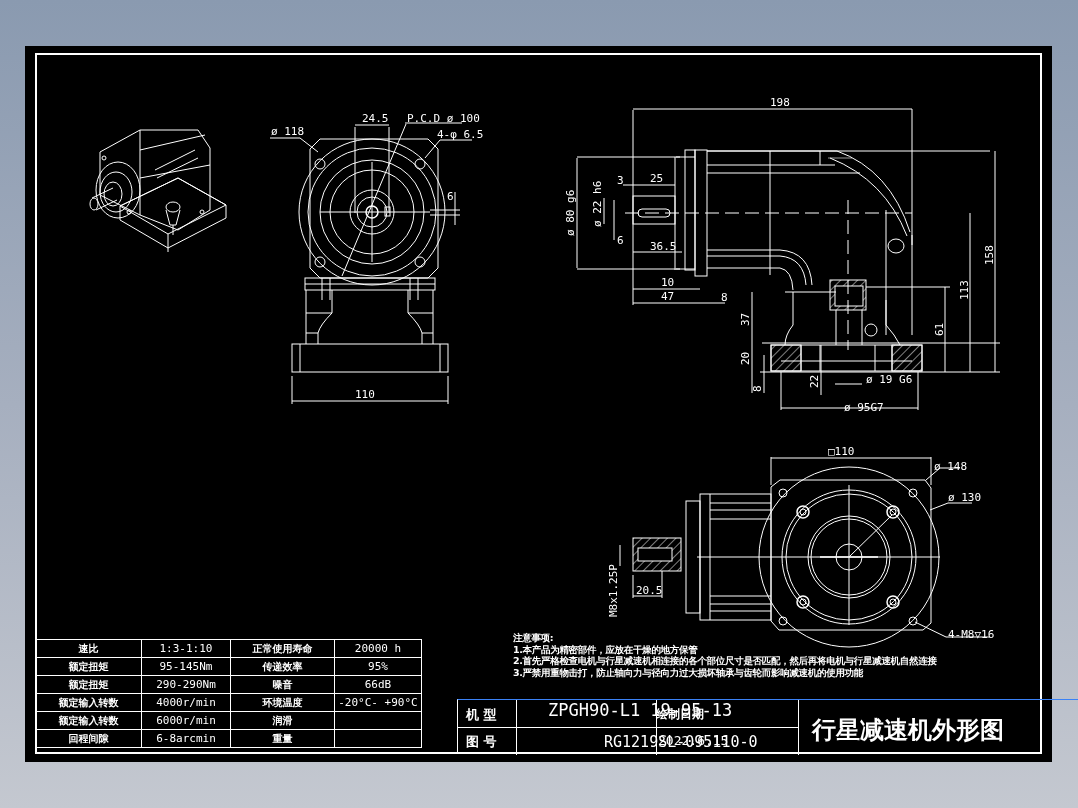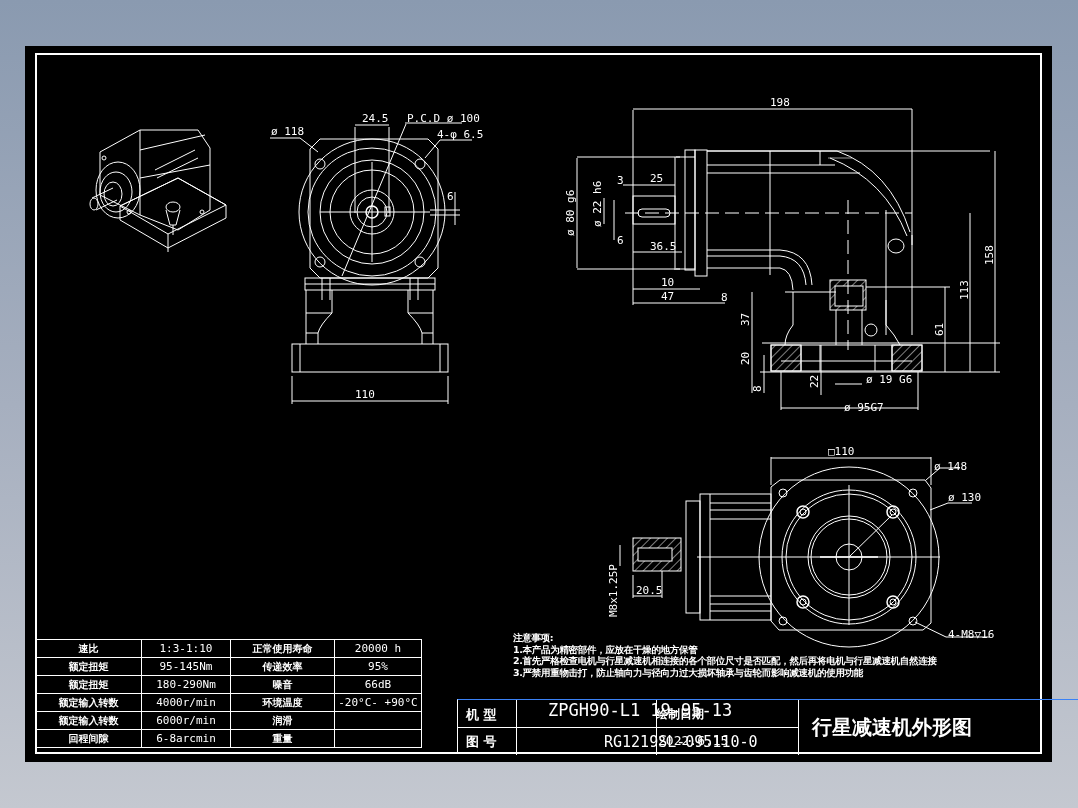--- a/index.html
+++ b/index.html
@@ -303,21 +303,21 @@
     <td>20000  h</td>
   </tr>
   <tr>
     <td class="lbl">额定扭矩</td>
     <td>95-145Nm</td>
     <td class="lbl">传递效率</td>
     <td>95%</td>
   </tr>
   <tr>
     <td class="lbl">额定扭矩</td>
-    <td>180-290Nm</td>
+    <td>290-290Nm</td>
     <td class="lbl">噪音</td>
     <td>66dB</td>
   </tr>
   <tr>
     <td class="lbl">额定输入转数</td>
     <td>4000r/min</td>
     <td class="lbl">环境温度</td>
     <td>-20°C-  +90°C</td>
   </tr>
   <tr>
@@ -346,14 +346,14 @@
   <div class="tbline" style="left:0;top:27px;width:340px;height:1px;"></div>
   <div class="tbline" style="left:58px;top:0;width:1px;height:55px;"></div>
   <div class="tbline" style="left:198px;top:0;width:1px;height:55px;"></div>
   <div class="tbline" style="left:340px;top:0;width:1px;height:55px;"></div>
   <div class="tbc" style="left:8px;top:6px;font-family:'DejaVu Sans',sans-serif;font-weight:bold;font-size:13px;">机 型</div>
   <div class="tbc" style="left:90px;top:0;font-family:'DejaVu Sans Mono',monospace;font-size:17px;">ZPGH90-L1  19-95-13</div>
   <div class="tbc" style="left:198px;top:6px;font-family:'DejaVu Sans',sans-serif;font-weight:bold;font-size:12px;">绘制日期</div>
   <div class="tbc" style="left:8px;top:33px;font-family:'DejaVu Sans',sans-serif;font-weight:bold;font-size:13px;text-align:center;">图 号</div>
   <div class="tbc" style="left:106px;top:33px;font-family:'DejaVu Sans Mono',monospace;font-size:15px;margin-left:40px;">RG1219SL-095110-0</div>
   <div class="tbc" style="left:200px;top:33px;font-family:'DejaVu Sans Mono',monospace;font-size:13px;">2022.6.15</div>
-  <div class="tbc" style="left:354px;top:14px;font-family:'DejaVu Sans',sans-serif;font-weight:bold;font-size:20px;">行星减速机外形图</div>
+  <div class="tbc" style="left:354px;top:14px;font-family:'DejaVu Sans',sans-serif;font-weight:bold;font-size:24px;">行星减速机外形图</div>
 </div>
 
 </body></html>

